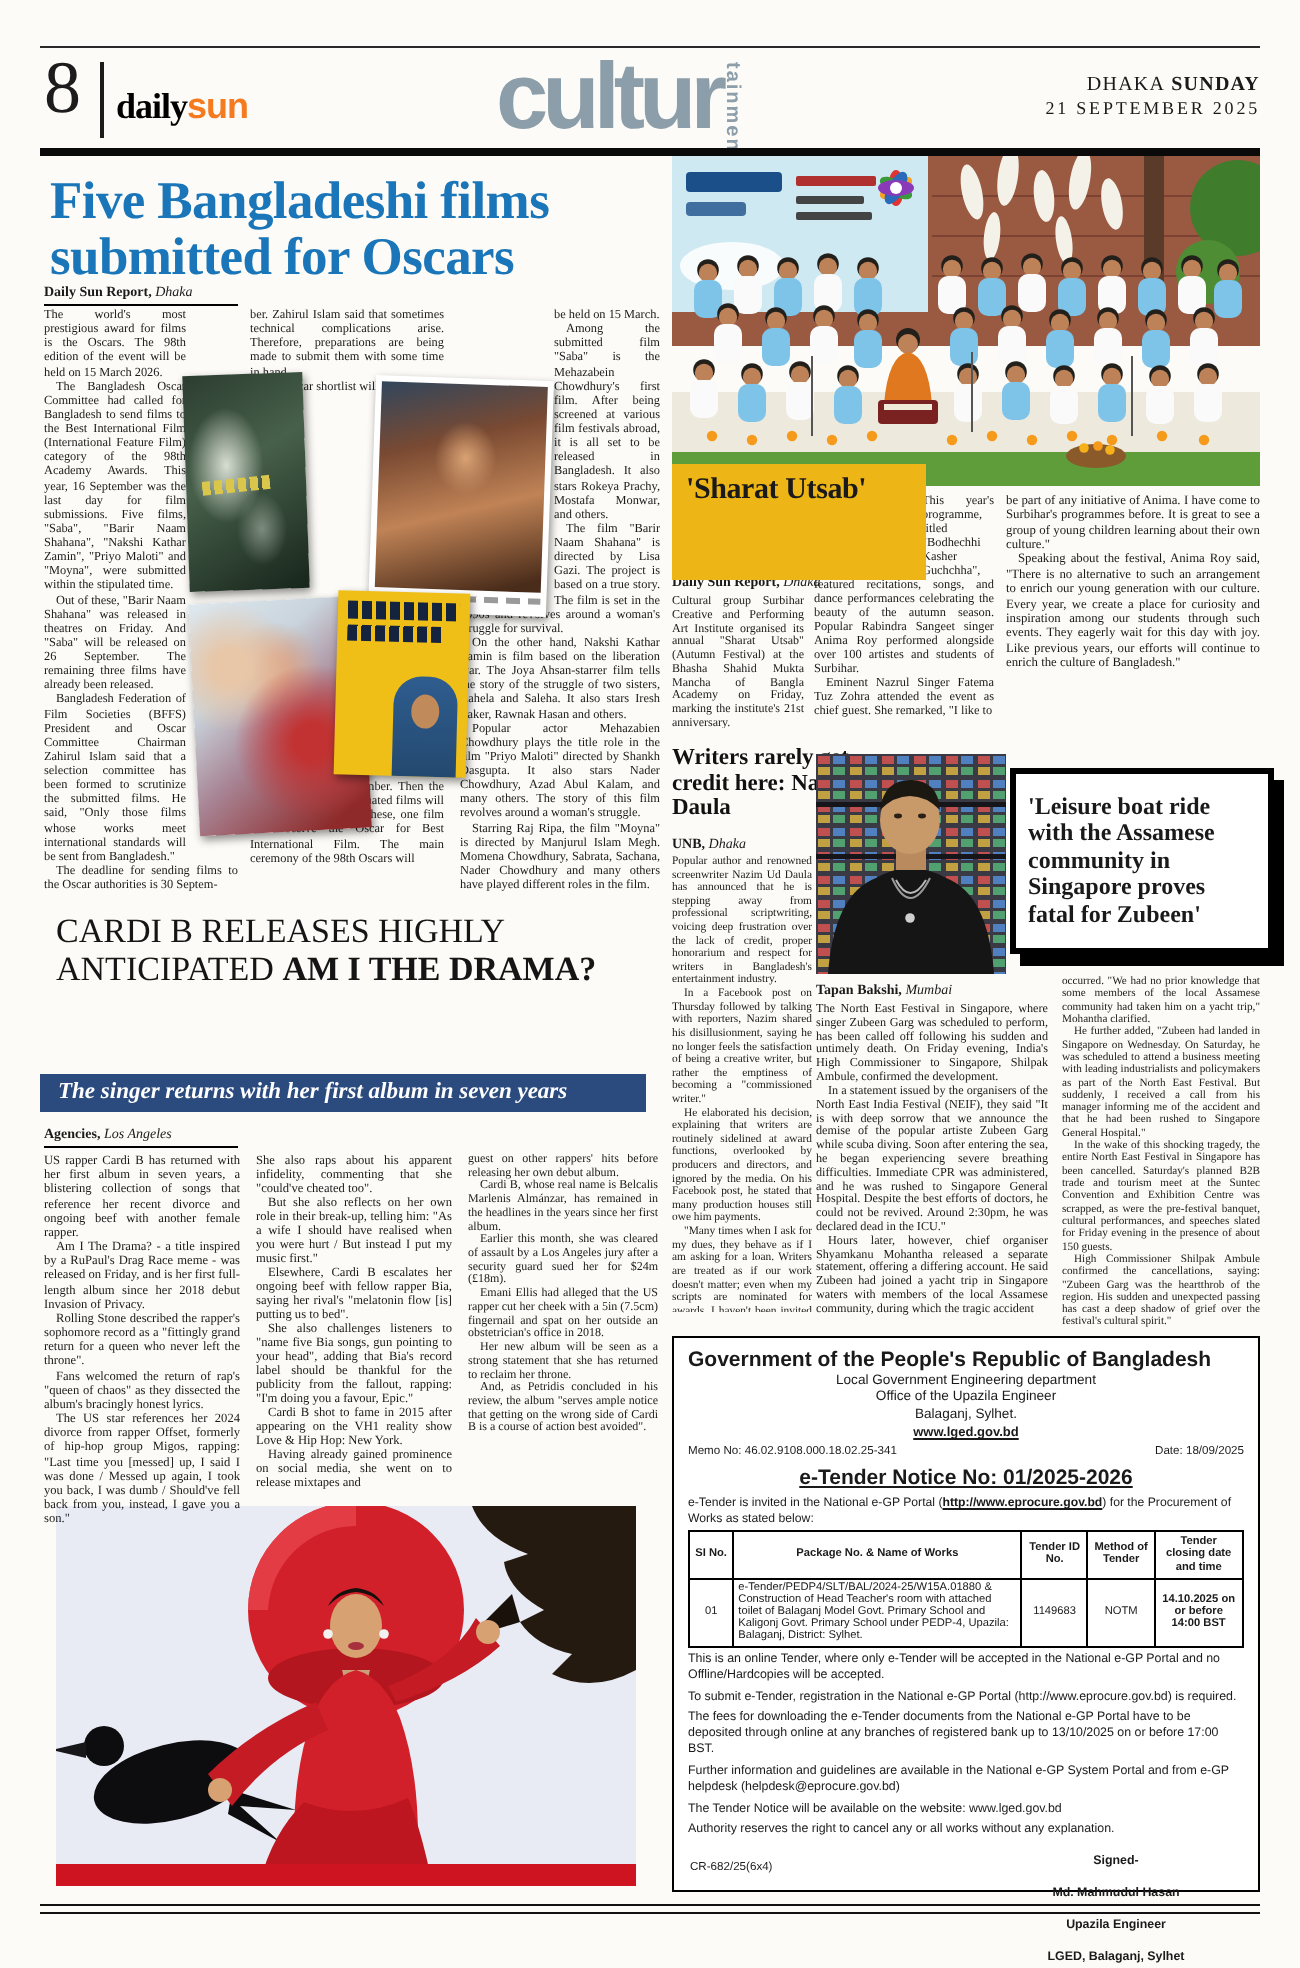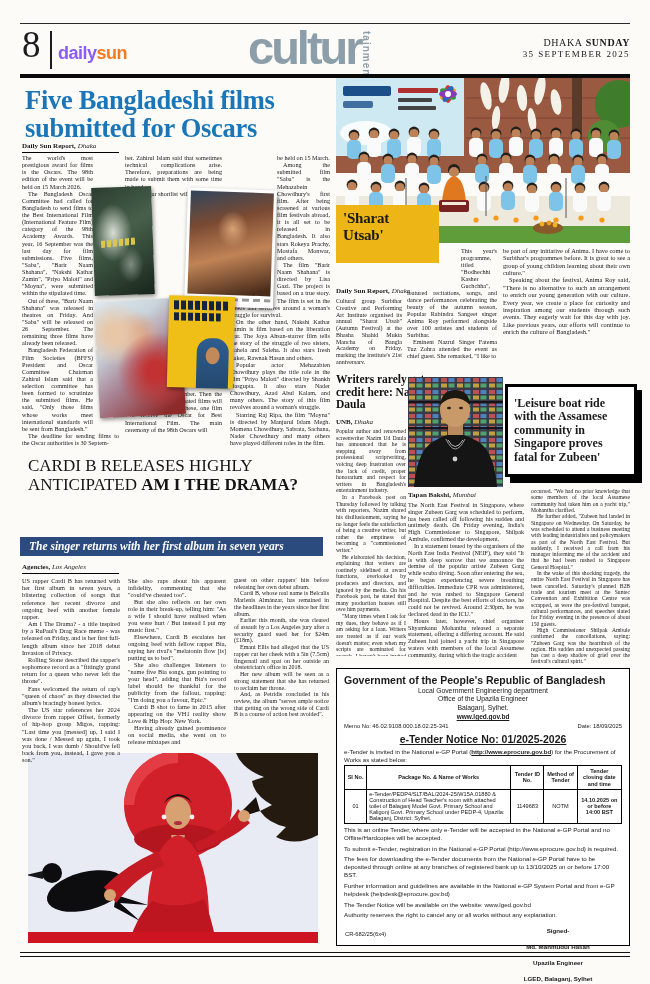--- a/index.html
+++ b/index.html
@@ -5,21 +5,21 @@
   html,body{margin:0;padding:0;background:#888;}
   .page{position:relative;width:650px;height:984px;margin:0 auto;background:#fcfbf7;
     font-family:"Liberation Serif","DejaVu Serif",serif;color:#1a1a1a;overflow:hidden;}
   .abs{position:absolute;}
   
   .top-rule{left:20px;top:23px;width:610px;height:1px;background:#2a2a2a;}
   .page-number{left:22px;top:26px;font-size:37px;font-weight:400;color:#1c1c1c;line-height:1;}
   .pn-bar{left:50px;top:31px;width:2px;height:38px;background:#1c1c1c;}
   .logo{left:58px;top:44px;font-family:"Liberation Sans",sans-serif;font-weight:bold;
     font-size:18px;letter-spacing:-.5px;line-height:1;}
-  .logo .d{color:#8b5cf6;} .logo .s{color:#f47b20;}
+  .logo .d{color:#000000;font-family:Liberation Serif, serif;} .logo .s{color:#f47b20;}
   .masthead{left:248px;top:26px;display:flex;align-items:flex-start;}
   .cultur{font-family:"Liberation Sans",sans-serif;font-weight:bold;font-size:47px;
     line-height:44px;color:#8c9ea9;letter-spacing:-3px;}
   .tainment{writing-mode:vertical-rl;font-family:"Liberation Sans",sans-serif;font-weight:bold;
     font-size:10px;color:#8c9ea9;letter-spacing:1px;margin-top:5px;height:44px;}
   .dateline{right:20px;top:36px;text-align:right;font-size:10px;letter-spacing:.6px;line-height:1.3;}
   .dateline .bold{font-weight:bold;}
   .dateline .l2{font-size:9px;letter-spacing:1.4px;}
   .rule-thick{left:20px;top:74px;width:610px;height:3.5px;background:#0a0a0a;}
   
@@ -70,21 +70,21 @@
   .cb-headline .bold{font-weight:bold;}
   .cb-bar{left:20px;top:537px;width:303px;height:19px;background:#2b4a7d;color:#fff;
     font-style:italic;font-weight:bold;font-size:11.5px;line-height:19px;padding-left:9px;box-sizing:border-box;}
   .cb-byline{left:22px;top:563px;width:97px;}
   .cb-c1{left:22px;top:577px;width:98px;height:206px;font-size:6.3px;line-height:1.14;z-index:2;}
   .cb-c2{left:128px;top:577px;width:98px;height:176px;font-size:6.3px;line-height:1.11;z-index:2;}
   .cb-c3{left:234px;top:577px;width:95px;height:166px;font-size:6px;line-height:1.12;z-index:2;}
   .cb-photo{left:28px;top:753px;width:290px;height:190px;z-index:1;}
   
   .sh-photo{left:336px;top:78px;width:294px;height:165px;}
-  .sh-box{left:336px;top:205px;width:103px;height:58px;background:#eeb517;padding:5px 7px;
+  .sh-box{left:336px;top:232px;width:127px;height:58px;background:#eeb517;padding:5px 7px;
     box-sizing:border-box;z-index:2;}
   .sh-box .l1{font-size:15px;font-weight:bold;letter-spacing:-.2px;line-height:1.1;}
   .sh-box .l2{font-size:12.5px;line-height:1.05;margin-top:2px;}
   .sh-byline{left:336px;top:287px;width:110px;}
   .sh-c1{left:336px;top:298px;width:66px;height:66px;font-size:6px;line-height:1.13;}
   .sh-c2{left:407px;top:247px;width:90px;height:117px;font-size:6.2px;line-height:1.13;}
   .sh-c2 .sp{float:left;width:54px;height:36px;}
   .sh-c3{left:503px;top:247px;width:127px;height:117px;font-size:6.4px;line-height:1.15;}
   .wr-headline{left:336px;top:373px;width:112px;font-size:11.5px;font-weight:bold;line-height:1.1;color:#111;}
   .wr-byline{left:336px;top:418px;width:70px;}
@@ -127,21 +127,21 @@
   <div class="abs pn-bar"></div>
   <div class="abs logo">
     <span class="d">daily</span><span class="s">sun</span>
   </div>
   <div class="abs masthead">
     <span class="cultur">cultur</span>
     <span class="tainment">tainment</span>
   </div>
   <div class="abs dateline">
     <div><span>DHAKA</span>&nbsp;<span class="bold">SUNDAY</span></div>
-    <div class="l2">35 SEPTEMBER 2025</div>
+    <div class="l2">21 SEPTEMBER 2025</div>
   </div>
   <div class="abs rule-thick"></div>
 
   <h1 class="abs osc-headline" style="margin:3px;">Five Bangladeshi films submitted for Oscars</h1>
   <div class="abs by uline osc-byline">
     <span class="nm">Daily Sun Report,</span> <span class="pl">Dhaka</span>
   </div>
   <div class="abs col osc-c1"><span class="sp"></span><span class="paras"><p>The world's most prestigious award for films is the Oscars. The 98th edition of the event will be held on 15 March 2026.</p><p>The Bangladesh Oscar Committee had called for Bangladesh to send films to the Best International Film (International Feature Film) category of the 98th Academy Awards. This year, 16 September was the last day for film submissions. Five films, "Saba", "Barir Naam Shahana", "Nakshi Kathar Zamin", "Priyo Maloti" and "Moyna", were submitted within the stipulated time.</p><p>Out of these, "Barir Naam Shahana" was released in theatres on Friday. And "Saba" will be released on 26 September. The remaining three films have already been released.</p><p>Bangladesh Federation of Film Societies (BFFS) President and Oscar Committee Chairman Zahirul Islam said that a selection committee has been formed to scrutinize the submitted films. He said, "Only those films whose works meet international standards will be sent from Bangladesh."</p><p>The deadline for sending films to the Oscar authorities is 30 Septem-</p></span></div>
   <div class="abs col osc-c2a"><span class="paras"><p>ber. Zahirul Islam said that sometimes technical complications arise. Therefore, preparations are being made to submit them with some time in hand.</p><p>The Oscar shortlist will be</p></span></div>
   <div class="abs col osc-c2b"><span class="paras"><p>published on 16 December. Then the names of the five nominated films will be announced. Out of these, one film will receive the Oscar for Best International Film. The main ceremony of the 98th Oscars will</p></span></div>

